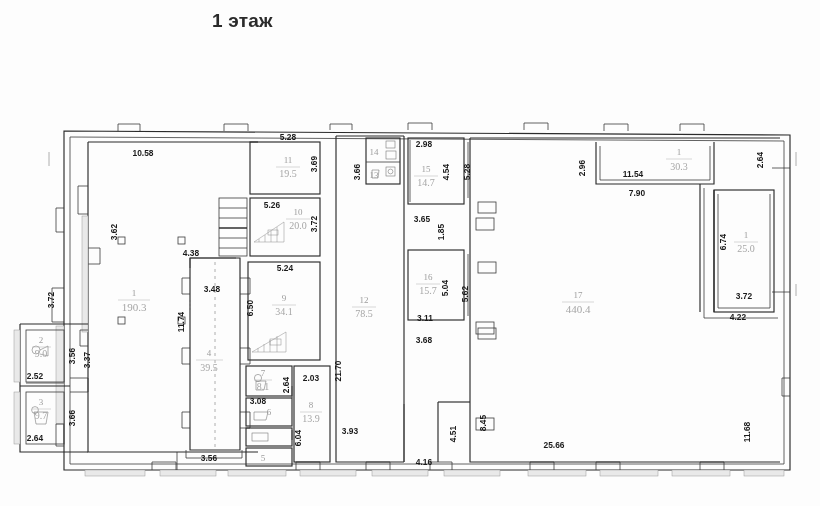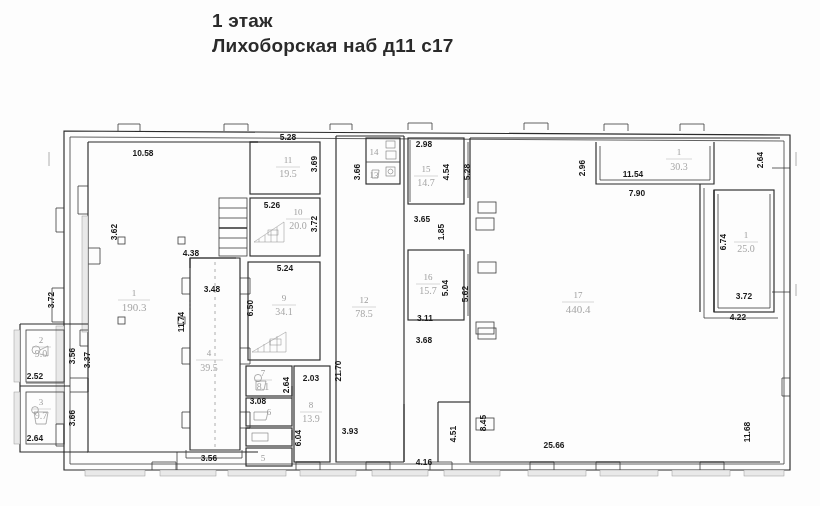--- a/index.html
+++ b/index.html
@@ -26,21 +26,20 @@
   .rl{stroke:#b0b0b0;stroke-width:0.5;}
   .grayfill{fill:#e9e9e9;stroke:#9a9a9a;stroke-width:0.5;}
 </style>
 </head>
 <body>
 
 <div id="stage">
 
   <div id="title">
     <span class="ln">1 этаж</span>
-    <span class="ln">Лихоборская наб д11 с17</span>
   </div>
 
   <svg width="820" height="506">
 
     <g>
       <path class="w" d="M64,131 L64,470 L790,470 L790,135 L64,131 Z"></path>
       <path class="wt" d="M70,137 L70,464 L784,464 L784,141 L70,137 Z"></path>
     </g>
 
     <g>

